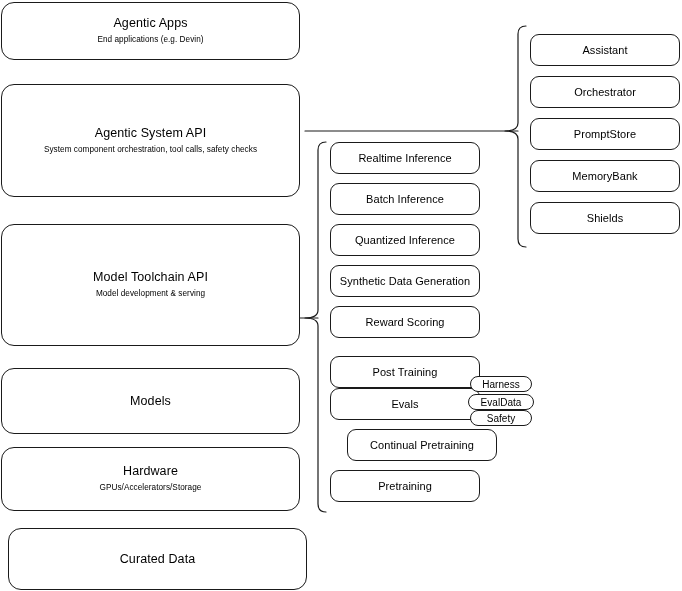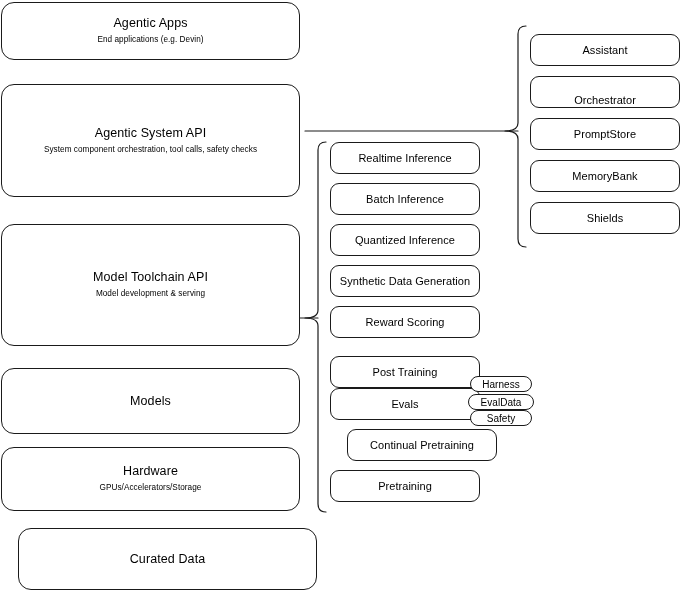--- a/index.html
+++ b/index.html
@@ -104,21 +104,21 @@
         <div class="title">Model Toolchain API</div>
         <div class="subtitle">Model development &amp; serving</div>
       </div>
       <div class="node layer" style="left: 1px; top: 368px; width: 299px; height: 66px;">
         <div class="title">Models</div>
       </div>
       <div class="node layer" style="left: 1px; top: 447px; width: 299px; height: 64px;">
         <div class="title">Hardware</div>
         <div class="subtitle">GPUs/Accelerators/Storage</div>
       </div>
-      <div class="node layer" style="left: 18px; top: 528px; width: 299px; height: 62px; align-items: center;">
+      <div class="node layer" style="left: 8px; top: 528px; width: 299px; height: 62px; align-items: center;">
         <div class="title">Curated Data</div>
       </div>
     </div>
 
   <div id="middle-column">
       <div class="node capability" style="left: 330px; top: 142px; width: 150px; height: 32px;">
         <span>Realtime Inference</span>
       </div>
       <div class="node capability" style="left: 330px; top: 183px; width: 150px; height: 32px;">
         <span>Batch Inference</span>
@@ -143,21 +143,21 @@
       </div>
       <div class="node capability" style="left: 330px; top: 470px; width: 150px; height: 32px;">
         <span>Pretraining</span>
       </div>
     </div>
 
   <div id="right-column">
       <div class="node capability" style="left: 530px; top: 34px; width: 150px; height: 32px;">
         <span>Assistant</span>
       </div>
-      <div class="node capability" style="left: 530px; top: 76px; width: 150px; height: 32px; justify-content: flex-end;">
+      <div class="node capability" style="left: 530px; top: 76px; width: 150px; height: 32px;">
         <span>Orchestrator</span>
       </div>
       <div class="node capability" style="left: 530px; top: 118px; width: 150px; height: 32px;">
         <span>PromptStore</span>
       </div>
       <div class="node capability" style="left: 530px; top: 160px; width: 150px; height: 32px;">
         <span>MemoryBank</span>
       </div>
       <div class="node capability" style="left: 530px; top: 202px; width: 150px; height: 32px;">
         <span>Shields</span>

